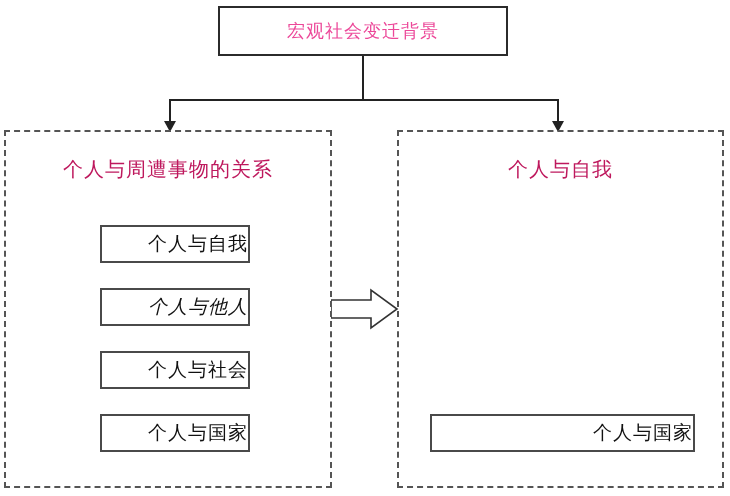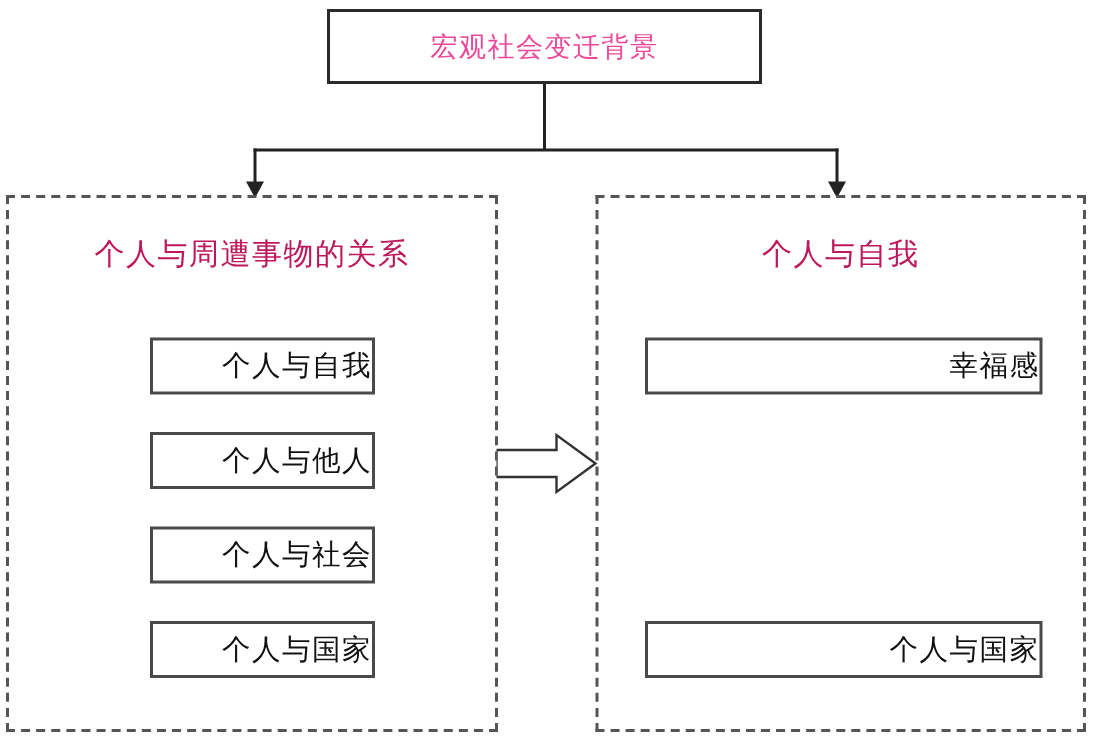--- a/index.html
+++ b/index.html
@@ -122,21 +122,21 @@
   .item-box span {
     font-size: 19px;
     letter-spacing: 1px;
     color: #111111;
     white-space: nowrap;
   }
   .item-left  { left: 100px; width: 150px; }
   .item-right { left: 430px; width: 265px; }
 
   .row-0 { top: 225px; }
-  .row-1 { top: 288px; }
+  .row-1 { top: 288px; font-style: italic; }
   .row-2 { top: 351px; }
   .row-3 { top: 414px; }
 
   
   .block-arrow {
     position: absolute;
     left: 331px;
     top: 288px;
     width: 68px;
     height: 42px;
@@ -170,23 +170,20 @@
   <div class="item-box item-left row-3">
     <span>个人与国家</span>
   </div>
   <div class="item-box item-left row-2">
     <span>个人与社会</span>
   </div>
 
   <div class="panel panel-right">
     <div class="panel-header">个人与自我</div>
   </div>
-  <div class="item-box item-right row-0">
-    <span>幸福感</span>
-  </div>
   <div class="item-box item-right row-3">
     <span>个人与国家</span>
   </div>
 
   <svg class="block-arrow" viewBox="0 0 68 42">
     <polygon points="0,12 40,12 40,2 66,21 40,40 40,30 0,30" fill="#ffffff" stroke="#333333" stroke-width="1.6" stroke-linejoin="miter"></polygon>
   </svg>
 
 </div>
 

